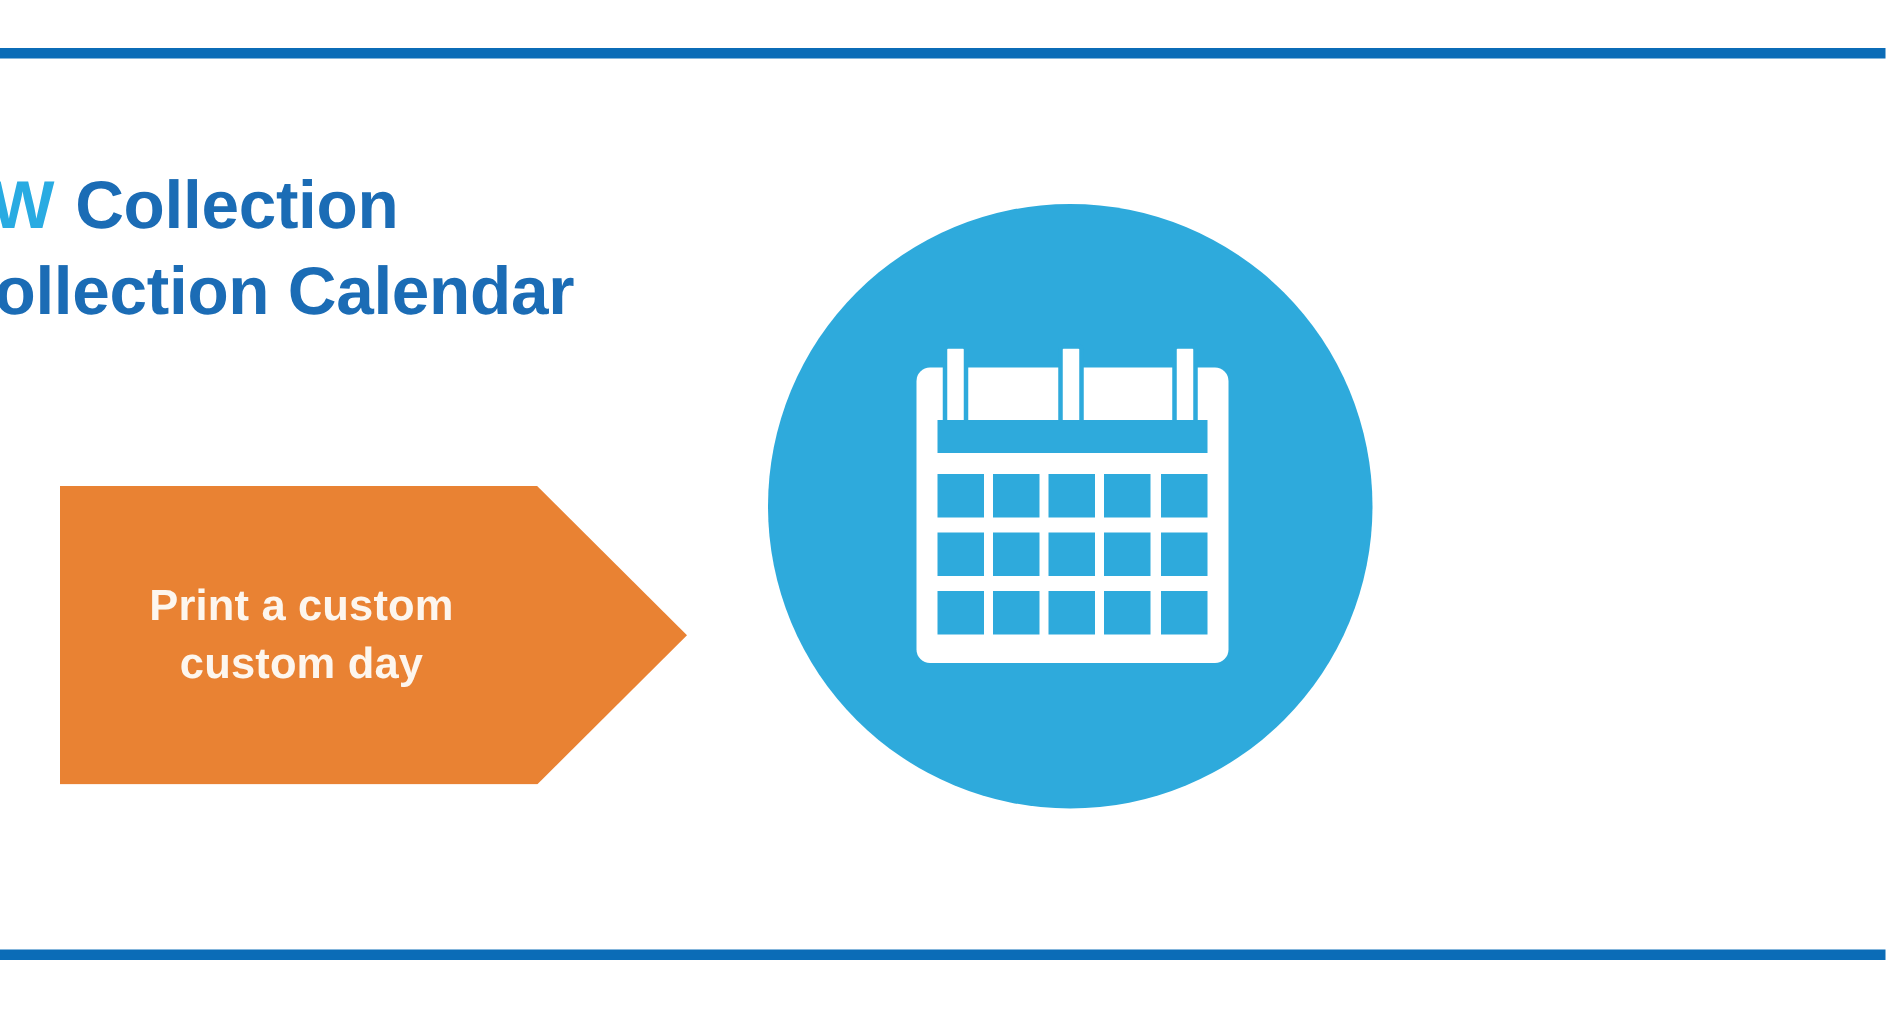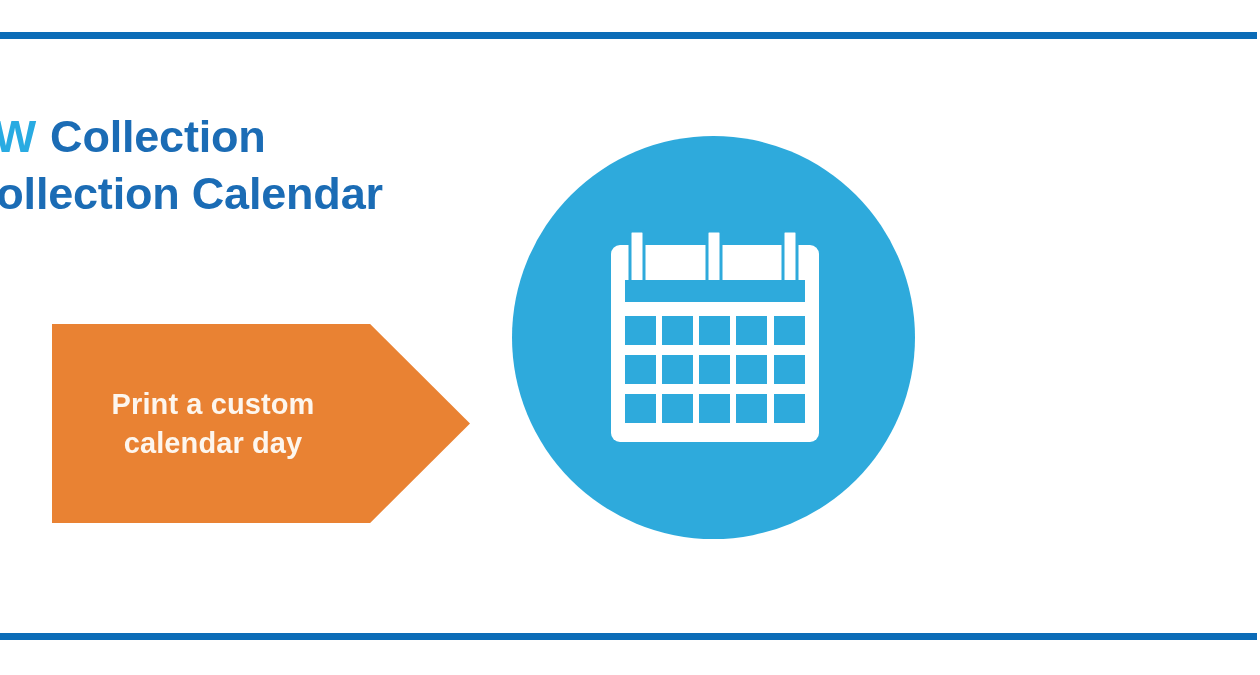--- a/index.html
+++ b/index.html
@@ -48,21 +48,21 @@
   }
   .headline .kicker {
     color: #29abe2;
     margin-right: 14px;
   }
   .headline .line2 { display: block; }
 
   
   .arrow-banner {
     position: absolute;
-    left: 52px;
+    left: 40px;
     top: 324px;
     width: 418px;
     height: 199px;
     background: #e98233;
     -webkit-clip-path: polygon(0 0, 76.1% 0, 100% 50%, 76.1% 100%, 0 100%);
     clip-path: polygon(0 0, 76.1% 0, 100% 50%, 76.1% 100%, 0 100%);
     display: flex;
     align-items: center;
     justify-content: flex-start;
   }
@@ -104,21 +104,21 @@
   <div class="rule rule-top"></div>
 
   <div class="headline">
     <span class="kicker">EW</span><span>Collection</span>
     <span class="line2">Collection Calendar</span>
   </div>
 
   <div class="arrow-banner">
     <div class="arrow-banner-text">
       <div>Print a custom</div>
-      <div>calendar day</div>
+      <div>custom day</div>
     </div>
   </div>
 
   <div class="calendar-badge">
     <svg viewBox="0 0 403 403" xmlns="http://www.w3.org/2000/svg">
 
       <rect x="118" y="95" width="14" height="58" rx="2" fill="#ffffff"></rect>
       <rect x="195" y="95" width="14" height="58" rx="2" fill="#ffffff"></rect>
       <rect x="271" y="95" width="14" height="58" rx="2" fill="#ffffff"></rect>
 

